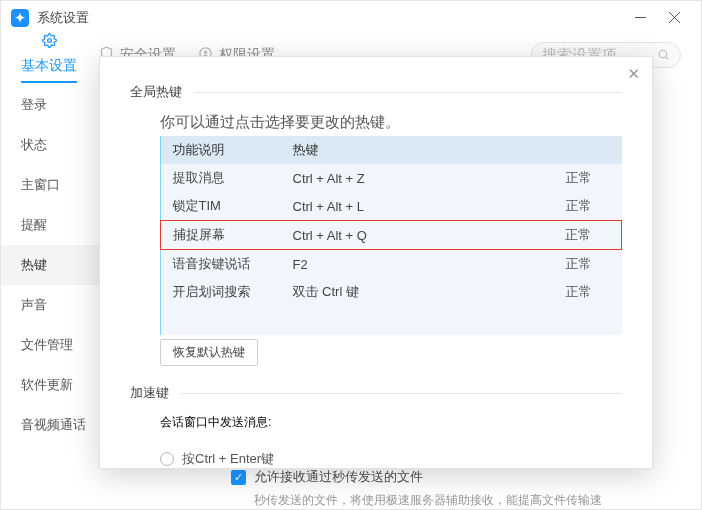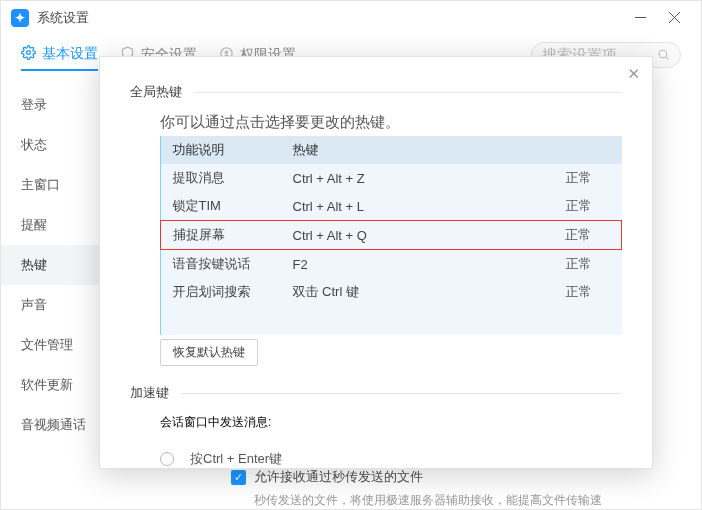--- a/index.html
+++ b/index.html
@@ -47,21 +47,21 @@
     align-items: center;
     padding: 0 20px;
     color: #888;
     gap: 22px;
   }
   .toptabs .tab {
     display: flex; align-items: center; gap: 6px;
     font-size: 14px;
     padding: 6px 0;
   }
-  .toptabs .tab.active { color: #1a97ff; border-bottom: 2px solid #1a97ff; }
+  .toptabs .tab.active { color: #1a97ff; border-bottom: 2px solid #1a97ff; flex-direction: column; }
   .toptabs .spacer { flex: 1; }
   .toptabs .search {
     width: 150px; height: 26px;
     border: 1px solid; border-color: #e4e4e4;
     border-radius: 20px;
     display: flex; align-items: center;
     padding: 0 10px; color: #bbb;
     background: #fafafa;
     font-size: 15px;
   }
@@ -172,21 +172,21 @@
     border: 1px solid #d0d0d0;
     padding: 4px 12px;
     font-size: 12px;
     color: #444;
     background: #fff;
     border-radius: 2px;
   }
   .accel { margin-top: 18px; }
   .accel .row-label { color: #000000; padding-left: 30px; margin-bottom: 19px; font-size: 12px; }
   .radio-row {
-    display: flex; align-items: center; gap: 16px;
+    display: flex; align-items: center; gap: 8px;
     padding-left: 30px;
     margin-bottom: 8px;
     color: #555;
     font-size: 13px;
   }
   .radio-outer {
     width: 14px; height: 14px;
     border: 1px solid #b7b7b7;
     border-radius: 50%;
     display: flex; align-items: center; justify-content: center;

